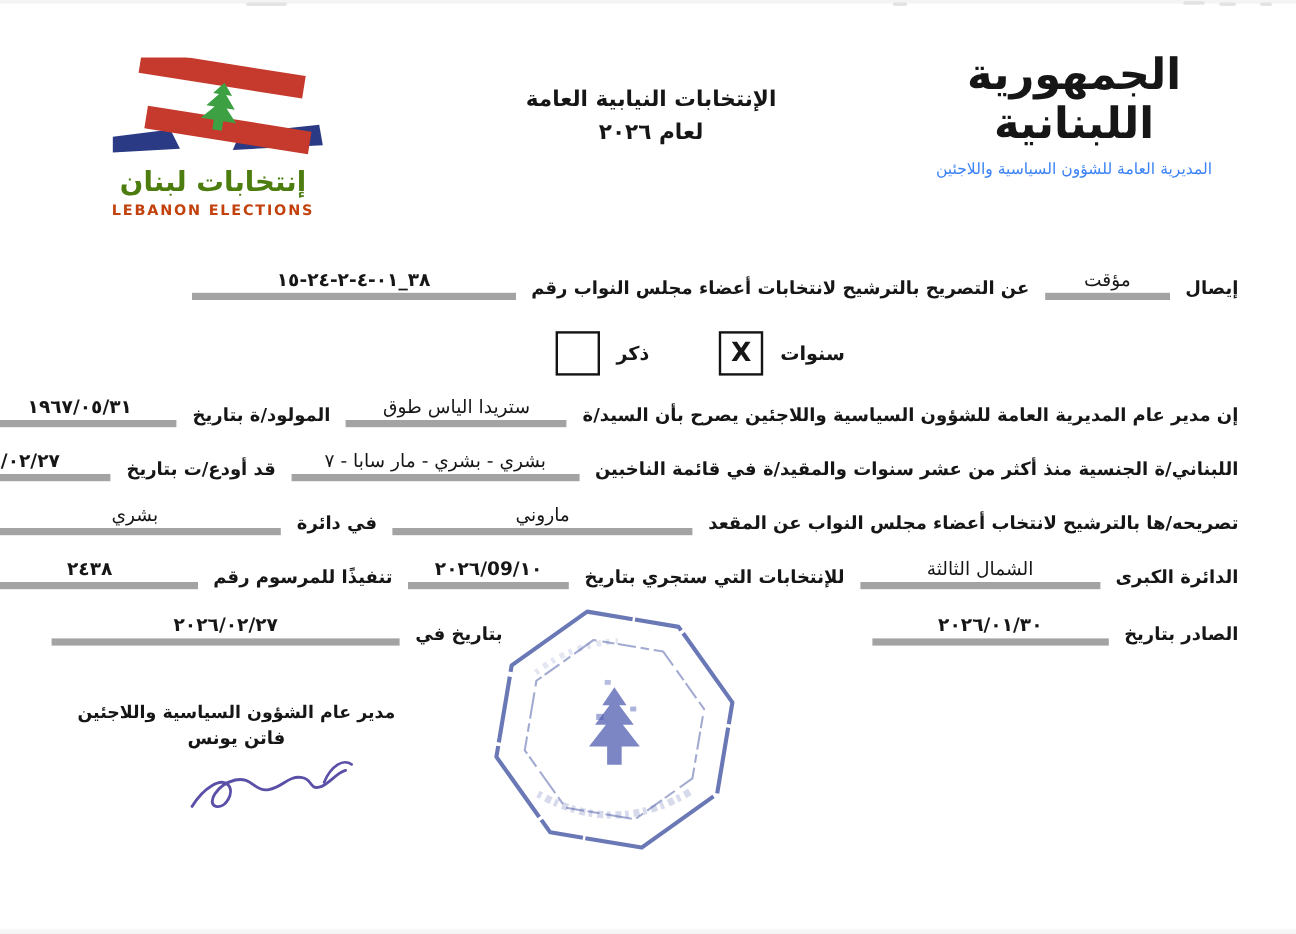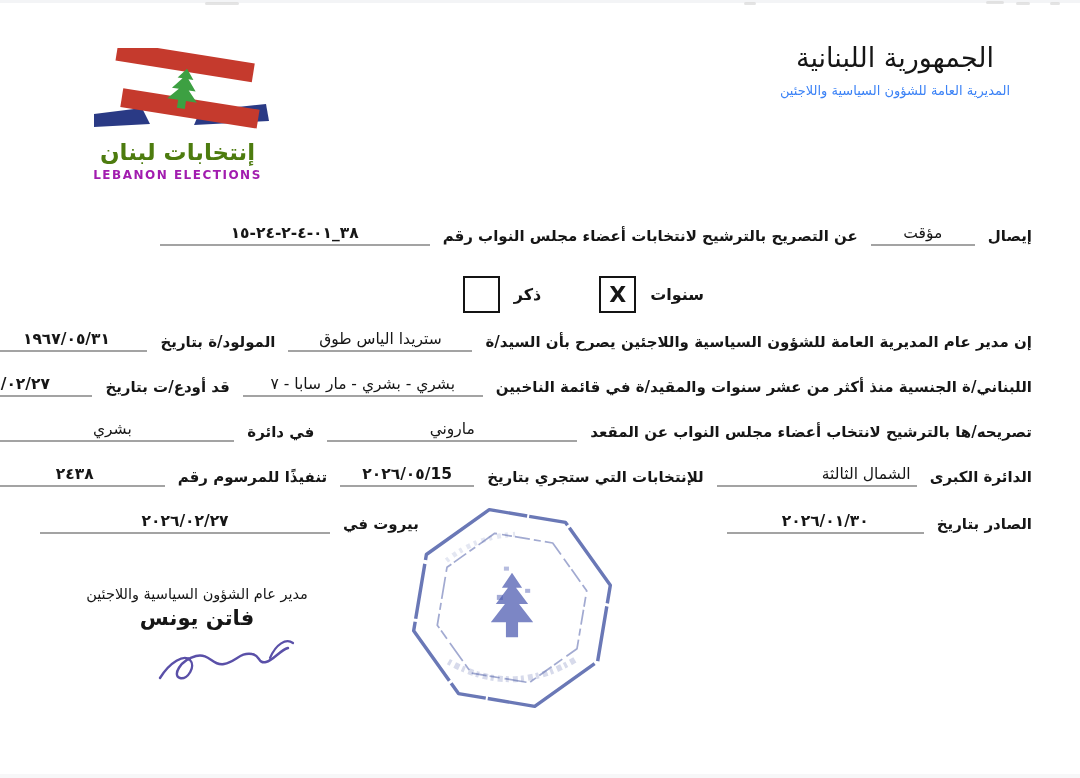--- a/index.html
+++ b/index.html
@@ -8,58 +8,58 @@
     font-family:"DejaVu Sans", sans-serif;color:#161616;overflow:hidden;
     margin:0 auto;
   }
   .edge-top{position:absolute;top:0;left:0;right:0;height:3px;background:#f3f4f6;}
   .edge-bottom{position:absolute;bottom:0;left:0;right:0;height:4px;background:#f7f7f8;}
   .smudge{position:absolute;background:#d9d9d9;border-radius:2px;opacity:.7;}
 
   
   .logo{position:absolute;left:80px;top:48px;width:195px;text-align:center;}
   .logo .ar{font-size:23px;font-weight:700;color:#4d7c0f;line-height:1.1;margin-top:2px;}
-  .logo .en{font-size:12px;font-weight:700;color:#a21caf;letter-spacing:1.5px;margin-top:3px;}
+  .logo .en{font-size:12px;font-weight:700;color:#c2410c;letter-spacing:1.5px;margin-top:3px;}
 
   .center-title{position:absolute;left:400px;top:72px;width:285px;text-align:center;direction:rtl;}
   .center-title .t1{font-size:18px;font-weight:700;}
   .center-title .t2{font-size:18px;font-weight:700;margin-top:7px;}
 
   .ministry{position:absolute;left:735px;top:42px;width:320px;text-align:center;direction:rtl;}
-  .ministry .m1{font-size:27px;font-weight:400;}
+  .ministry .m1{font-size:36px;font-weight:700;}
   .ministry .m2{font-size:20px;font-weight:700;margin-top:9px;}
   .ministry .m3{font-size:13px;font-weight:400;margin-top:10px;color:#3b82f6;}
 
   
   .row{position:absolute;right:48px;width:992px;direction:rtl;display:flex;
        align-items:flex-end;column-gap:13px;font-size:15px;}
   .lbl{font-weight:700;white-space:nowrap;line-height:1.25;}
-  .u{border-bottom:2px solid #a3a3a3;text-align:center;font-size:15.5px;
+  .u{border-bottom:6px solid #a3a3a3;text-align:center;font-size:15.5px;
      padding:0 6px 2px;white-space:nowrap;flex-shrink:0;}
   .ltr{direction:ltr;unicode-bidi:bidi-override;}
   .num{font-weight:700;letter-spacing:.5px;}
 
   .row-receipt{top:224px;}
   .row-declarant{top:330px;}
   .row-nationality{top:375px;}
   .row-candidacy{top:420px;}
   .row-district{top:465px;}
   .row-issuance{top:512px;}
 
   
   .gender{position:absolute;right:376px;top:276px;direction:rtl;display:flex;
           align-items:center;column-gap:14px;font-size:16px;}
   .gender .gap{width:30px;}
   .cbox{width:33px;height:33px;border:2.5px solid #141414;display:flex;
         align-items:center;justify-content:center;font-size:22px;font-weight:700;background:#fff;}
 
   
   .sig{position:absolute;left:62px;top:586px;width:270px;text-align:center;direction:rtl;}
-  .sig .t{font-size:14.5px;font-weight:400;white-space:nowrap;}
-  .sig .n{font-size:21px;font-weight:700;margin-top:4px;}
+  .sig .t{font-size:14.5px;font-weight:700;white-space:nowrap;}
+  .sig .n{font-size:15px;font-weight:700;margin-top:4px;}
   .sig svg{margin-top:4px;margin-left:60px;}
 
   
   .stamp{position:absolute;left:406px;top:502px;width:212px;height:212px;
          opacity:.92;pointer-events:none;}
 </style>
 </head>
 <body>
 
 <div class="page">
@@ -83,20 +83,24 @@
 
         <g>
           <path d="M104,20 L112,30 L107,30 L116,41 L109,41 L119,52 L108,52 L108,60 L100,60 L100,52 L89,52 L99,41 L92,41 L101,30 L96,30 Z" fill="#3da042"></path>
         </g>
       </g>
     </svg>
     <div class="ar">إنتخابات لبنان</div>
     <div class="en">LEBANON ELECTIONS</div>
   </div>
 
+  <div class="center-title">
+    <div class="t1">الإنتخابات النيابية العامة</div>
+    <div class="t2">لعام ٢٠٢٦</div>
+  </div>
 
   <div class="ministry">
     <div class="m1">الجمهورية اللبنانية</div>
     <div class="m3">المديرية العامة للشؤون السياسية واللاجئين</div>
   </div>
 
   <div class="row row-receipt">
     <span class="lbl">إيصال</span>
     <span class="u" style="width:92px;">مؤقت</span>
     <span class="lbl">عن التصريح بالترشيح لانتخابات أعضاء مجلس النواب رقم</span>
@@ -127,32 +131,32 @@
 
   <div class="row row-candidacy">
     <span class="lbl">تصريحه/ها بالترشيح لانتخاب أعضاء مجلس النواب عن المقعد</span>
     <span class="u" style="width:238px;">ماروني</span>
     <span class="lbl">في دائرة</span>
     <span class="u" style="width:232px;">بشري</span>
   </div>
 
   <div class="row row-district">
     <span class="lbl">الدائرة الكبرى</span>
-    <span class="u" style="width:188px;text-align:right;">الشمال الثالثة</span>
+    <span class="u" style="width:188px;">الشمال الثالثة</span>
     <span class="lbl">للإنتخابات التي ستجري بتاريخ</span>
-    <span class="u ltr num" style="width:122px;">٢٠٢٦/٠٥/15</span>
+    <span class="u ltr num" style="width:122px;">٢٠٢٦/09/١٠</span>
     <span class="lbl">تنفيذًا للمرسوم رقم</span>
     <span class="u ltr num" style="width:168px;">٢٤٣٨</span>
   </div>
 
   <div class="row row-issuance">
     <span class="lbl">الصادر بتاريخ</span>
     <span class="u ltr num" style="width:185px;">٢٠٢٦/٠١/٣٠</span>
     <span style="width:282px;"></span>
-    <span class="lbl">بيروت في</span>
+    <span class="lbl">بتاريخ في</span>
     <span class="u ltr num" style="width:278px;">٢٠٢٦/٠٢/٢٧</span>
   </div>
 
   <div class="sig">
     <div class="t">مدير عام الشؤون السياسية واللاجئين</div>
     <div class="n">فاتن يونس</div>
     <svg width="150" height="58" viewBox="0 0 150 58">
       <path d="M8,44 C18,28 32,20 38,26 C44,32 36,46 28,44 C20,42 28,26 44,22 C58,19 60,32 72,30 C84,28 88,18 100,20 C108,21 106,30 114,28 C122,26 128,16 136,14" fill="none" stroke="#5a50a8" stroke-width="2.4" stroke-linecap="round"></path>
       <path d="M118,24 C124,10 134,4 141,9" fill="none" stroke="#5a50a8" stroke-width="2.2" stroke-linecap="round"></path>
     </svg>

